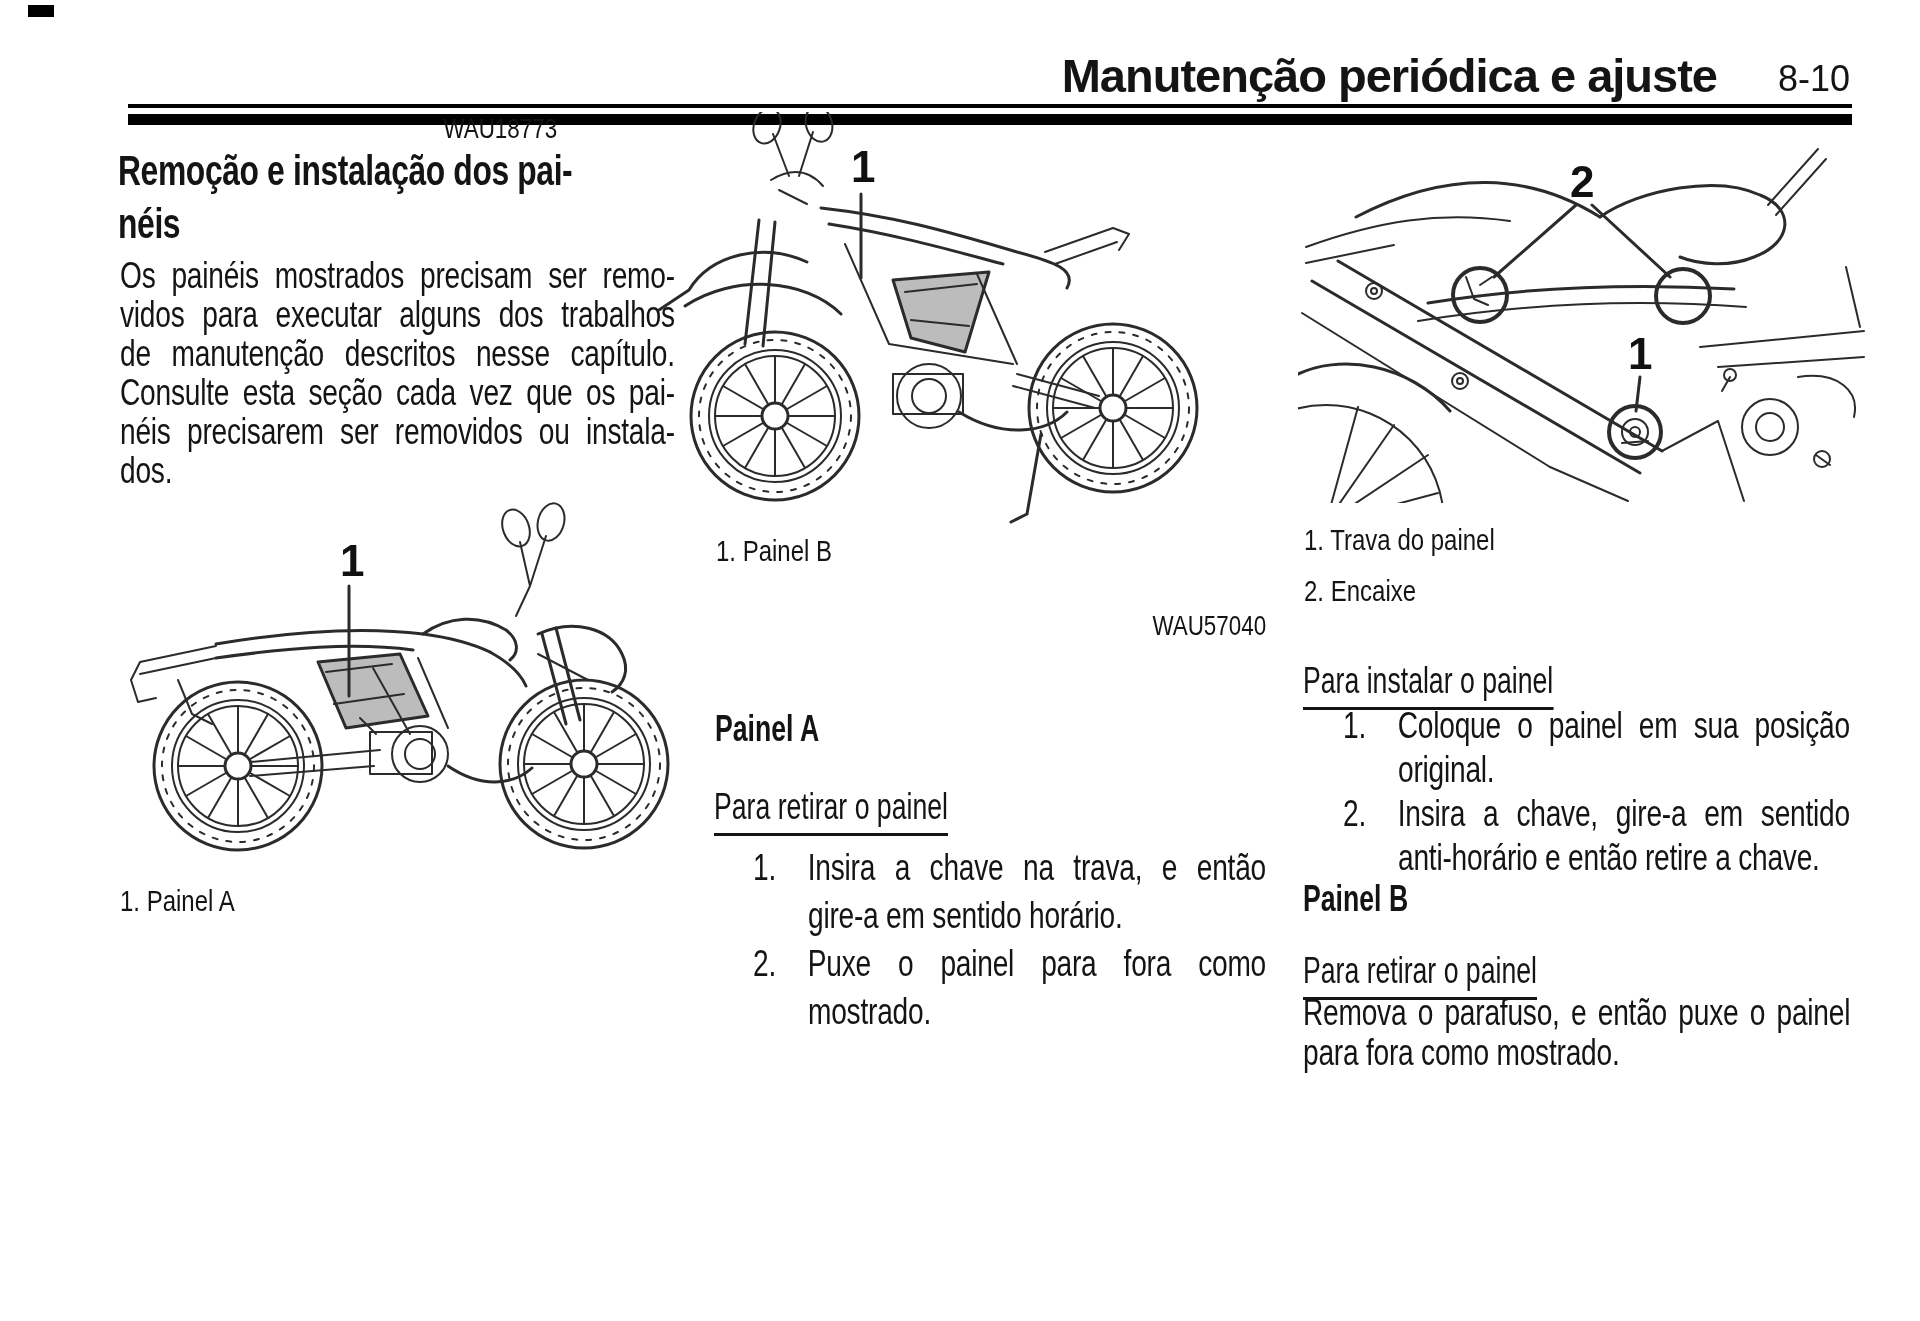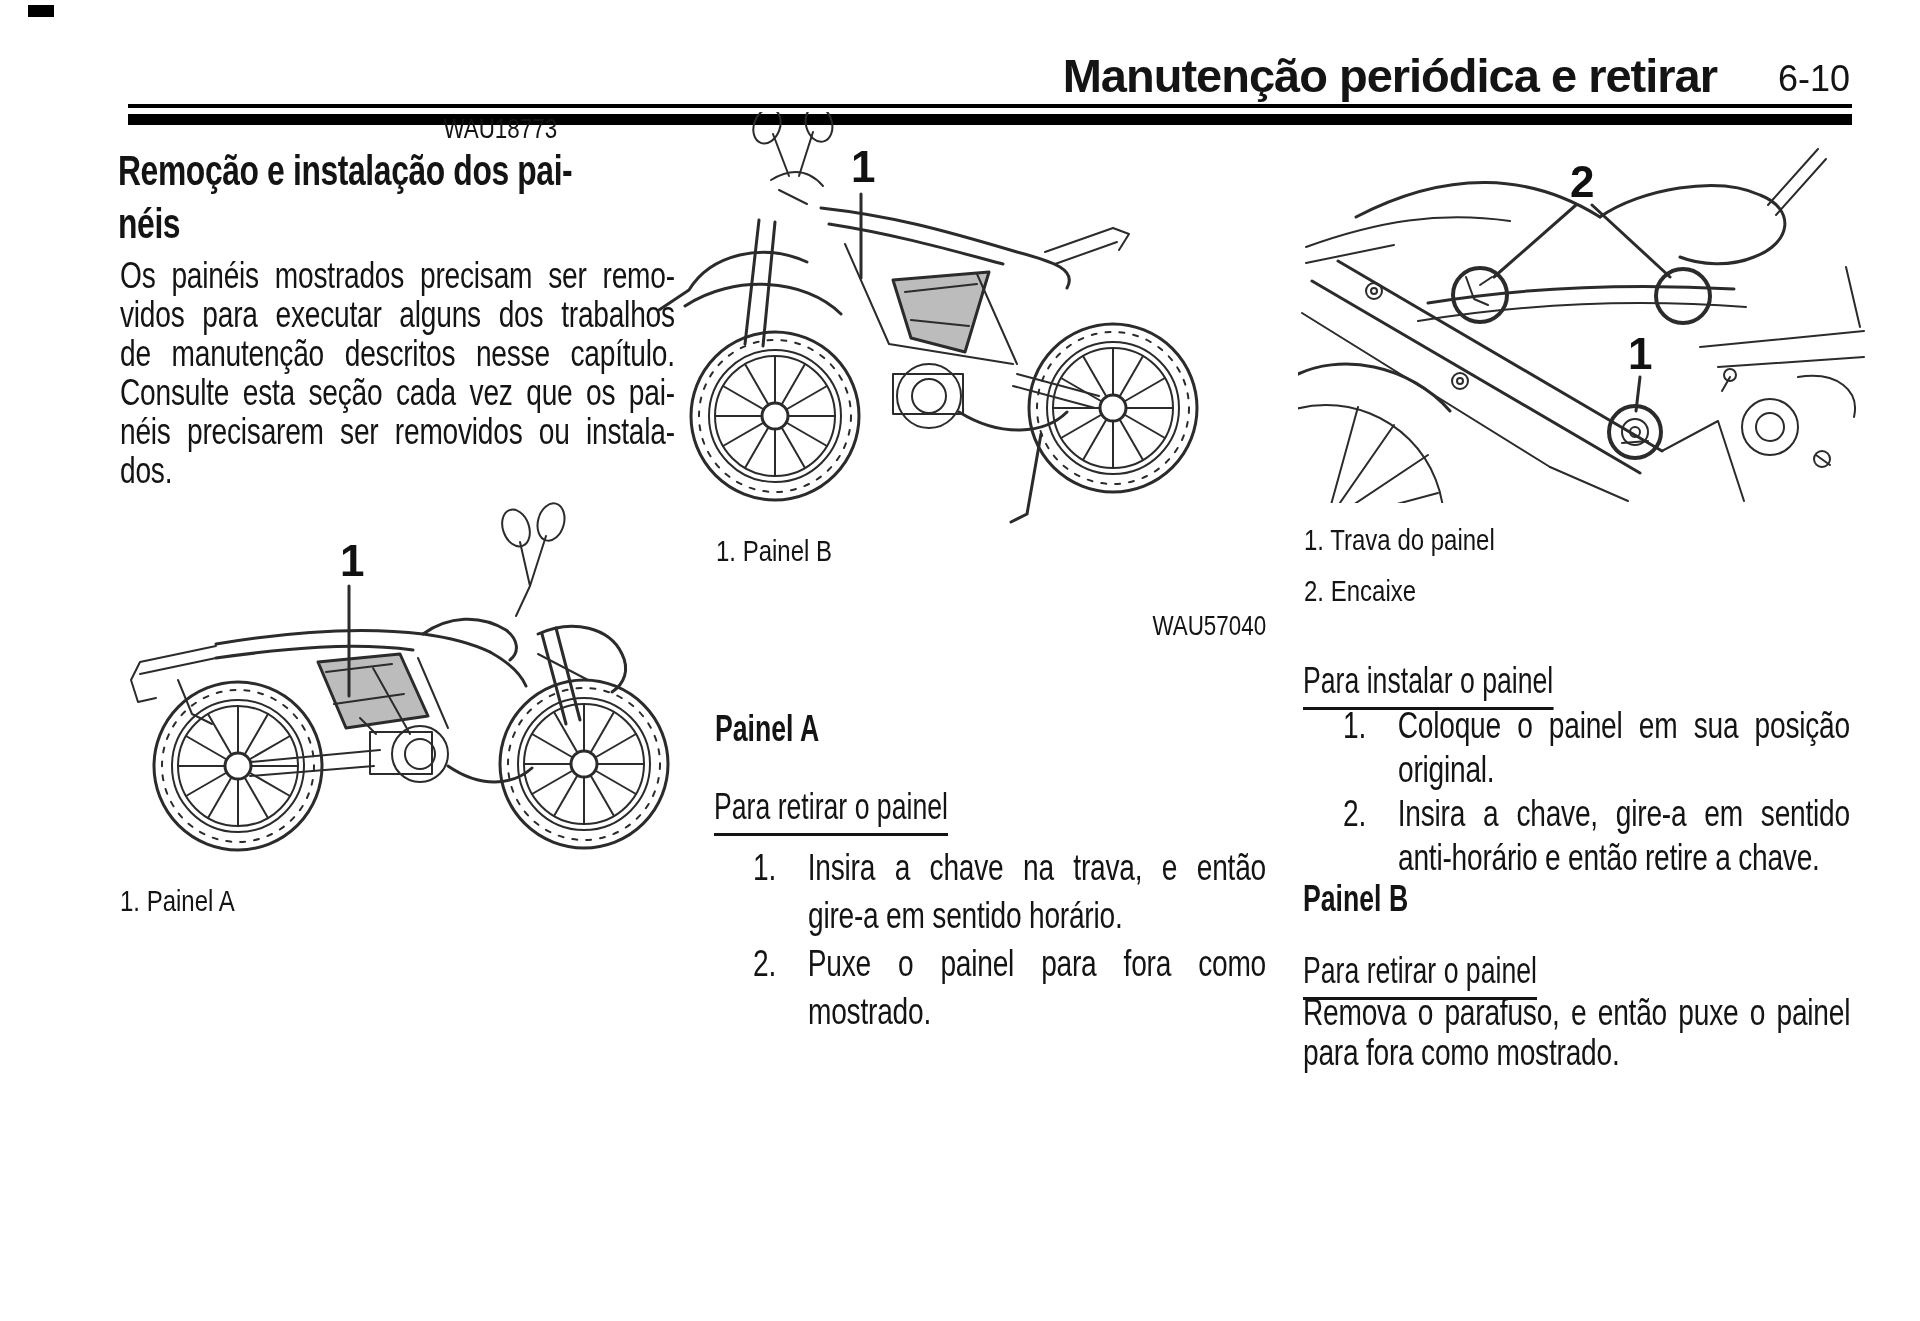--- a/index.html
+++ b/index.html
@@ -33,22 +33,22 @@
   .graypanel{fill:#bcbcbc;stroke:#2b2b2b;}
   .thin{stroke-width:2;}
 </style>
 </head>
 <body>
 
 <div id="page">
 
   <div class="abs" style="left:28px;top:5px;width:26px;height:12px;background:#000;"></div>
 
-  <div class="abs title nw" style="right:203px;top:48px;">Manutenção periódica e retirar</div>
-  <div class="abs pageno nw" style="right:70px;top:58px;">6-10</div>
+  <div class="abs title nw" style="right:203px;top:48px;">Manutenção periódica e ajuste</div>
+  <div class="abs pageno nw" style="right:70px;top:58px;">8-10</div>
   <div class="abs rule" style="left:128px;top:104px;width:1724px;height:4px;"></div>
   <div class="abs rule" style="left:128px;top:114px;width:1724px;height:11px;"></div>
 
   <div class="abs code nw cx80 oright" style="right:1363px;top:113px;">WAU18773</div>
 
   <div class="abs h1 nw cx74" style="left:118px;top:146px;">Remoção e instalação dos pai-</div>
   <div class="abs h1 nw cx74" style="left:118px;top:199px;">néis</div>
 
   <div class="abs body just cx76" style="left:120px;top:256px;width:730px;">Os painéis mostrados precisam ser remo-</div>
   <div class="abs body just cx76" style="left:120px;top:295px;width:730px;">vidos para executar alguns dos trabalhos</div>

